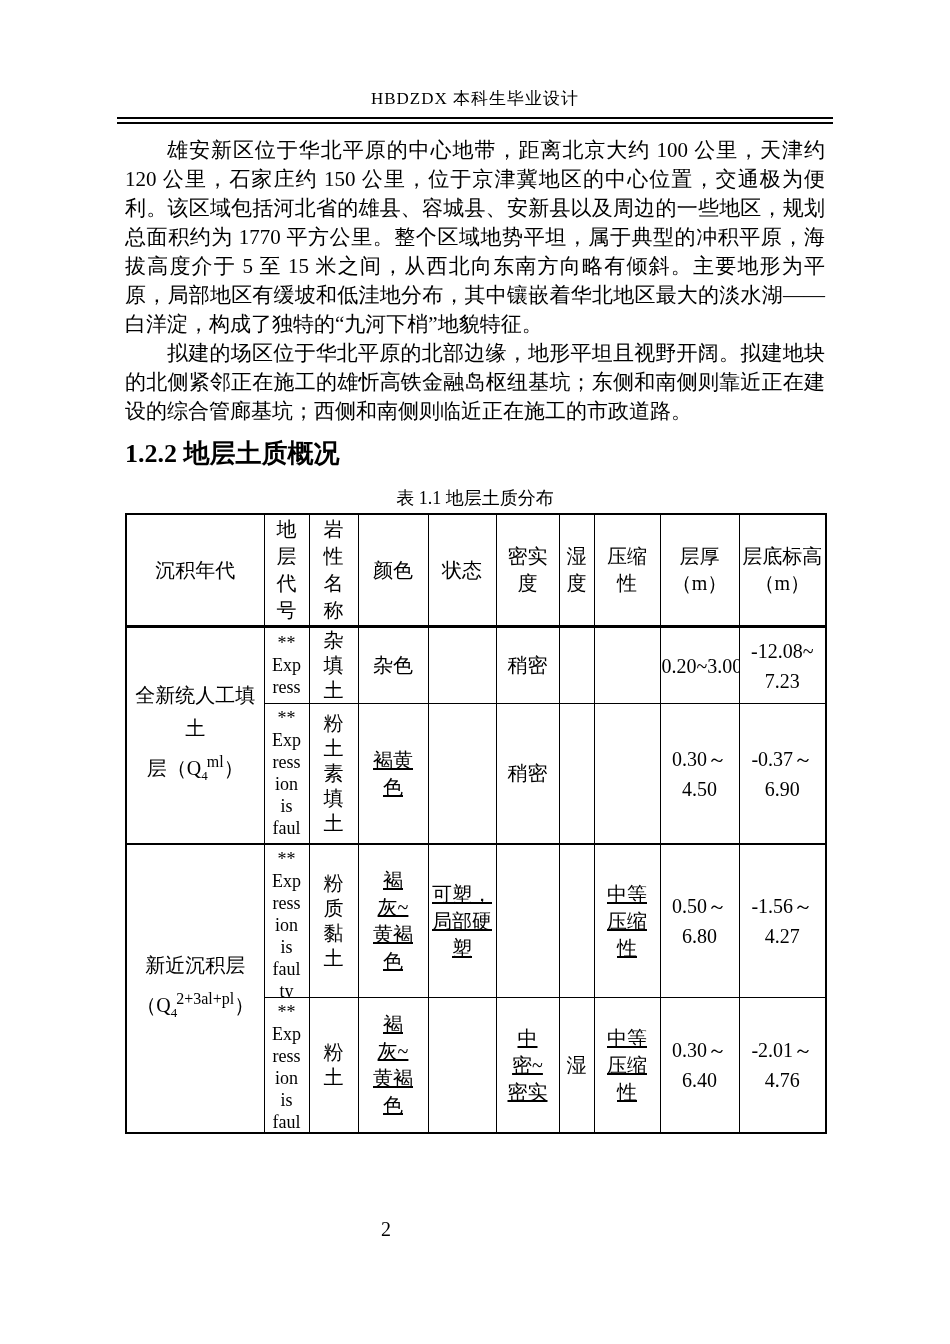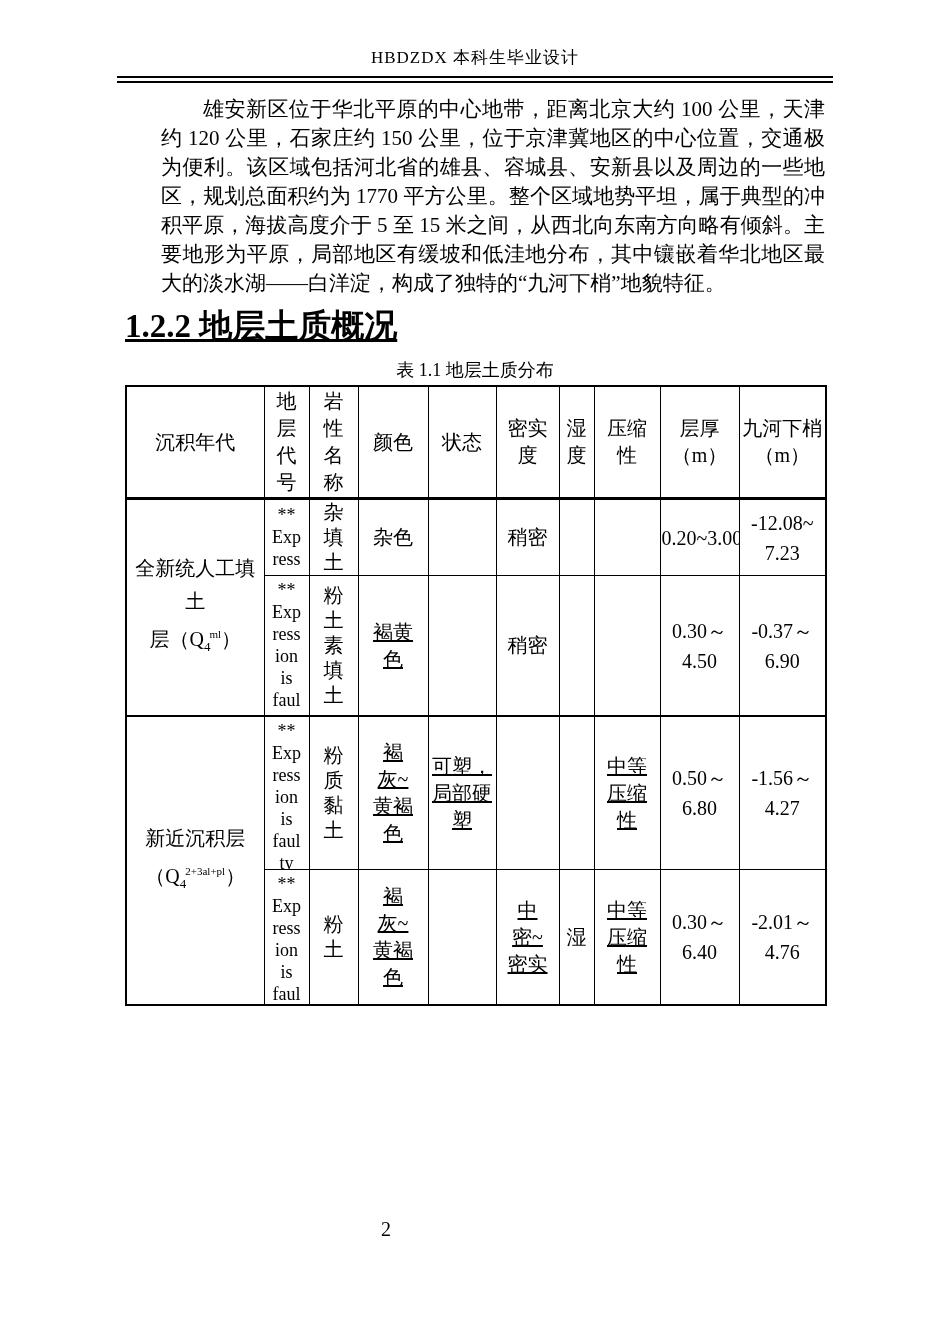--- a/index.html
+++ b/index.html
@@ -2,63 +2,64 @@
 <html><head>
 <meta charset="utf-8">
 <style>
   html,body{margin:0;padding:0;background:#888;}
   .page{
     position:relative;width:950px;height:1344px;background:#ffffff;
     font-family:"Liberation Serif","DejaVu Serif",serif;color:#000;overflow:hidden;
     margin:0 auto;
   }
   .content{margin:0 125px;width:700px;}
-  .running-header{padding-top:47px;}
+  .running-header{padding-top:88px;}
   .header-title{text-align:center;font-size:17px;line-height:22px;letter-spacing:1px;}
   .header-rule{margin:7px -8px 0 -8px;height:3px;border-top:2px solid #000;border-bottom:2px solid #000;}
   p.para{margin:0;font-size:21px;line-height:29px;text-align:justify;text-indent:2em;}
-  #p1{margin-top:12px;margin-left:36px;}
-  h2.section-heading{margin:10px 0 9px 0;font-size:33px;line-height:36px;font-weight:bold;text-decoration:underline;}
+  #p1{margin-top:12px;}
+  h2.section-heading{margin:10px 0 9px 0;font-size:26px;line-height:36px;font-weight:bold;}
   .table-caption{text-align:center;font-size:18px;line-height:24px;margin-top:14px;}
   table.soil{border-collapse:collapse;table-layout:fixed;width:702px;margin-top:3px;border:2px solid #000;}
   table.soil td{border:1px solid #000;text-align:center;vertical-align:middle;padding:0 1px;font-size:20px;overflow:hidden;}
   tr.hdr td{border-bottom:3px solid #000;height:110px;}
   tr.r1 td{height:73px;}
   tr.r2 td{height:139px;}
   tr.r3 td{height:152px;border-top:2px solid #000;}
   tr.r4 td{height:134px;}
   .vh{white-space:pre-line;line-height:27px;}
   .vcell{white-space:pre-line;line-height:25px;}
   .multi{white-space:pre-line;line-height:27px;text-decoration:underline;}
   .num{white-space:pre-line;line-height:30px;font-size:20px;}
   td.code-cell{vertical-align:top;}
   .code-clip{overflow:hidden;white-space:pre-line;font-size:18px;line-height:22px;padding-top:2px;text-align:center;}
   tr.r1 .code-clip{height:70px;}
   tr.r2 .code-clip{height:136px;}
   tr.r3 .code-clip{height:149px;}
   tr.r4 .code-clip{height:131px;}
   .era-cell{font-size:20px;line-height:33px;}
   .era-cell sub{font-size:13px;}
-  .era-cell sup{font-size:11px;margin-left:-1px;}
+  .era-cell sup{font-size:16px;margin-left:-1px;}
   .page-number{position:absolute;top:1218px;left:381px;font-size:20px;}
 </style>
 </head>
 <body>
 
 <div class="page">
 
   <div class="running-header">
     <div class="header-title">HBDZDX 本科生毕业设计</div>
     <div class="content">
       <div class="header-rule"></div>
     </div>
   </div>
 
   <div class="content">
     <p class="para" id="p1">雄安新区位于华北平原的中心地带，距离北京大约 100 公里，天津约 120 公里，石家庄约 150 公里，位于京津冀地区的中心位置，交通极为便利。该区域包括河北省的雄县、容城县、安新县以及周边的一些地区，规划总面积约为 1770 平方公里。整个区域地势平坦，属于典型的冲积平原，海拔高度介于 5 至 15 米之间，从西北向东南方向略有倾斜。主要地形为平原，局部地区有缓坡和低洼地分布，其中镶嵌着华北地区最大的淡水湖——白洋淀，构成了独特的“九河下梢”地貌特征。</p>
+    <p class="para">拟建的场区位于华北平原的北部边缘，地形平坦且视野开阔。拟建地块的北侧紧邻正在施工的雄忻高铁金融岛枢纽基坑；东侧和南侧则靠近正在建设的综合管廊基坑；西侧和南侧则临近正在施工的市政道路。</p>
     <h2 class="section-heading">1.2.2 地层土质概况</h2>
     <div class="table-caption">表 1.1 地层土质分布</div>
 
     <table class="soil">
       <colgroup>
         <col style="width:138px">
           <col style="width:45px">
           <col style="width:49px">
           <col style="width:70px">
         <col style="width:68px">
@@ -82,21 +83,21 @@
           <td>颜色</td>
           <td>状态</td>
           <td class="vh">密实
 度</td>
           <td class="vh">湿
 度</td>
           <td class="vh">压缩
 性</td>
           <td class="vh">层厚
 （m）</td>
-          <td class="vh">九河下梢
+          <td class="vh">层底标高
 （m）</td>
         </tr>
 
         <tr class="r1">
           <td class="era-cell" rowspan="2">
             <div>全新统人工填土</div>
             <div><span>层（Q</span><sub>4</sub><sup>ml</sup><span>）</span></div>
           </td>
           <td class="code-cell">
               <div class="code-clip">**

